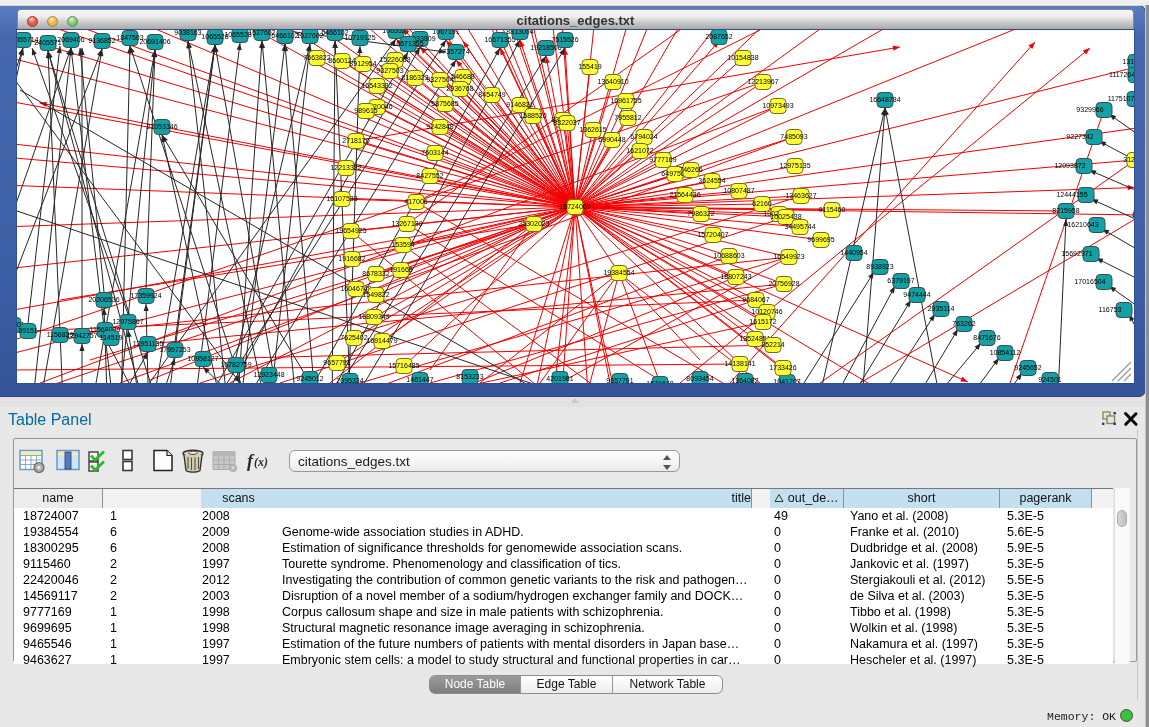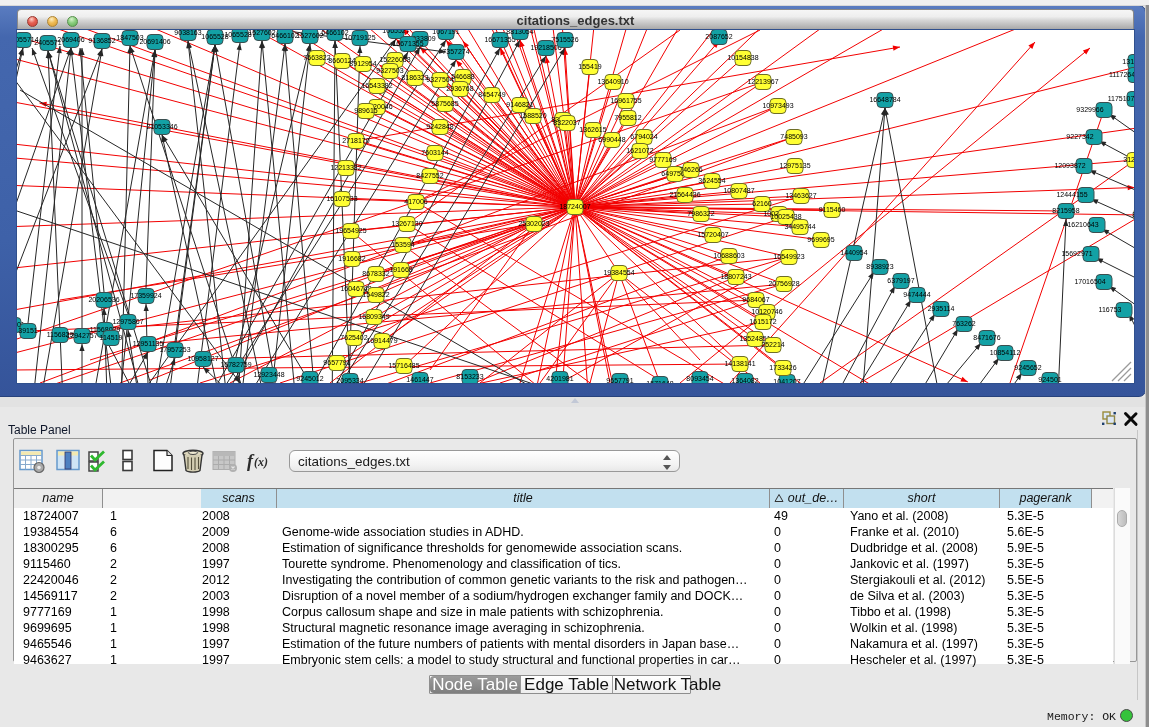--- a/index.html
+++ b/index.html
@@ -16,50 +16,50 @@
 .light { position:absolute; top:6px; width:11px; height:11px; border-radius:50%; }
 #l-red { left:9px;  background:radial-gradient(circle at 40% 25%, #ffd0c8, #e55f52 45%, #cc4437); border:1px solid #993830;}
 #l-yel { left:29px; background:radial-gradient(circle at 40% 25%, #fdeec2, #eebb55 45%, #d69a35); border:1px solid #ad8434;}
 #l-grn { left:49px; background:radial-gradient(circle at 40% 25%, #d8f2cc, #8ace7e 45%, #5fa854); border:1px solid #568f4b;}
 #wtitle { position:absolute; left:0; right:0; top:3px; text-align:center; font-size:13px; font-weight:bold; color:#333; }
 #rightstrip { position:absolute; left:1145px; top:5px; width:4px; height:722px; background:linear-gradient(90deg,#c6c6c6 0%,#c6c6c6 25%,#8e8e8e 25%,#8e8e8e 100%); }
 
 #divider { position:absolute; left:0; top:397px; width:1149px; height:10px; background:#e2e2e2; }
 #divtri { position:absolute; left:571px; top:398px; width:0; height:0; border-left:4px solid transparent; border-right:4px solid transparent; border-bottom:5px solid #c2c8d6; }
 #tphead { position:absolute; left:0; top:407px; width:1149px; height:23px; background:#e8e8e8; }
-#tphead .t { position:absolute; left:8px; top:16px; font-size:12px; color:#0f172a; }
+#tphead .t { position:absolute; left:8px; top:4px; font-size:16px; color:#0369a1; }
 
 #panel { position:absolute; left:13px; top:438px; width:1124px; height:224px; background:#e9e9e9; border:1px solid #979797; border-radius:2px; }
 
 #combo { position:absolute; left:289px; top:450px; width:391px; height:22px; background:linear-gradient(180deg,#ffffff,#f2f2f2 70%,#e8e8e8); border:1px solid #999; border-radius:6px; }
 #combo .txt { position:absolute; left:8px; top:2.5px; font-size:13.5px; color:#1a1a1a; }
 
-#thead { position:absolute; left:14px; top:488px; width:1099px; height:36px; background:#f2f2f2; border-top:1px solid #777; border-bottom:1px solid #777;font-style:italic; }
+#thead { position:absolute; left:14px; top:488px; width:1099px; height:36px; background:#f2f2f2; border-top:1px solid #777; border-bottom:1px solid #777; }
 .hc { position:absolute; top:0; height:20px; font-size:12.5px; color:#111; text-align:center; line-height:19px; border-right:1px solid #8f8f8f; background:#c2e0ef; overflow:hidden; }
 #h-name  { left:0px;    width:89px;  background:#ececec; }
 #h-deg   { left:89px;   width:98px;margin-top:32px; }
 #h-year  { left:187px;  width:76px; }
-#h-title { left:263px;  width:493px; }
+#h-title { left:245px;  width:493px;text-align:right; }
 #h-out   { left:756px;  width:74px;text-align:center; }
 #h-short { left:830px;  width:156px; }
 #h-pr    { left:986px;  width:92px; }
 #tbody { position:absolute; left:14px; top:508px; width:1099px; height:156px; background:#fff; }
 .trow { position:absolute; left:14px; width:1099px; height:16px; font-size:12.5px; color:#000; }
 .trow span { position:absolute; top:0; line-height:16px; white-space:nowrap; overflow:hidden; }
 .c-name  { left:9px;   width:90px; }
 .c-deg   { left:96px;  width:90px; }
 .c-year  { left:188px; width:70px; }
 .c-title { left:268px; width:486px; }
 .c-out   { left:760px; width:68px; }
 .c-short { left:836px; width:160px; }
 .c-pr    { left:993px; width:85px; }
 #sbar { position:absolute; left:1114px; top:488px; width:16px; height:176px; background:#fafafa; border-left:1px solid #dcdcdc; }
 #sthumb { position:absolute; left:1117px; top:510px; width:10px; height:17px; background:linear-gradient(90deg,#d7d7d7,#bdbdbd); border:1px solid #ababab; border-radius:5px; }
 
-#tabs { position:absolute; left:429px; top:675px; width:262px; height:19px; border:1px solid #8e8e8e; border-radius:1px; background:linear-gradient(180deg,#ffffff,#ededed); font-size:17px; }
+#tabs { position:absolute; left:429px; top:675px; width:294px; height:19px; border:1px solid #8e8e8e; border-radius:6px; background:linear-gradient(180deg,#ffffff,#ededed); font-size:12px; }
 #tabs .seg { position:absolute; top:0; height:17px; line-height:17px; text-align:center; color:#111; }
 #seg1 { left:0; width:90px; background:linear-gradient(180deg,#9b9b9b,#7e7e7e); color:#fff !important; border-radius:4px 0 0 4px; }
 #seg2 { left:90px; width:92px; border-left:1px solid #999; }
 #seg3 { left:182px; width:110px; border-left:1px solid #999; }
 
 #mem { position:absolute; right:33px; top:710px; font-size:11.5px; color:#1a1a1a;font-family:Liberation Mono, monospace; }
 #memdot { position:absolute; left:1120px; top:709px; width:13px; height:13px; border-radius:50%; background:#35c33b; border:1.5px solid #4a4a4a; }
 #rightstrip2 { position:absolute; left:1137px; top:430px; width:1px; height:270px; background:#c6c6c6; }
 </style></head>
 <body>

